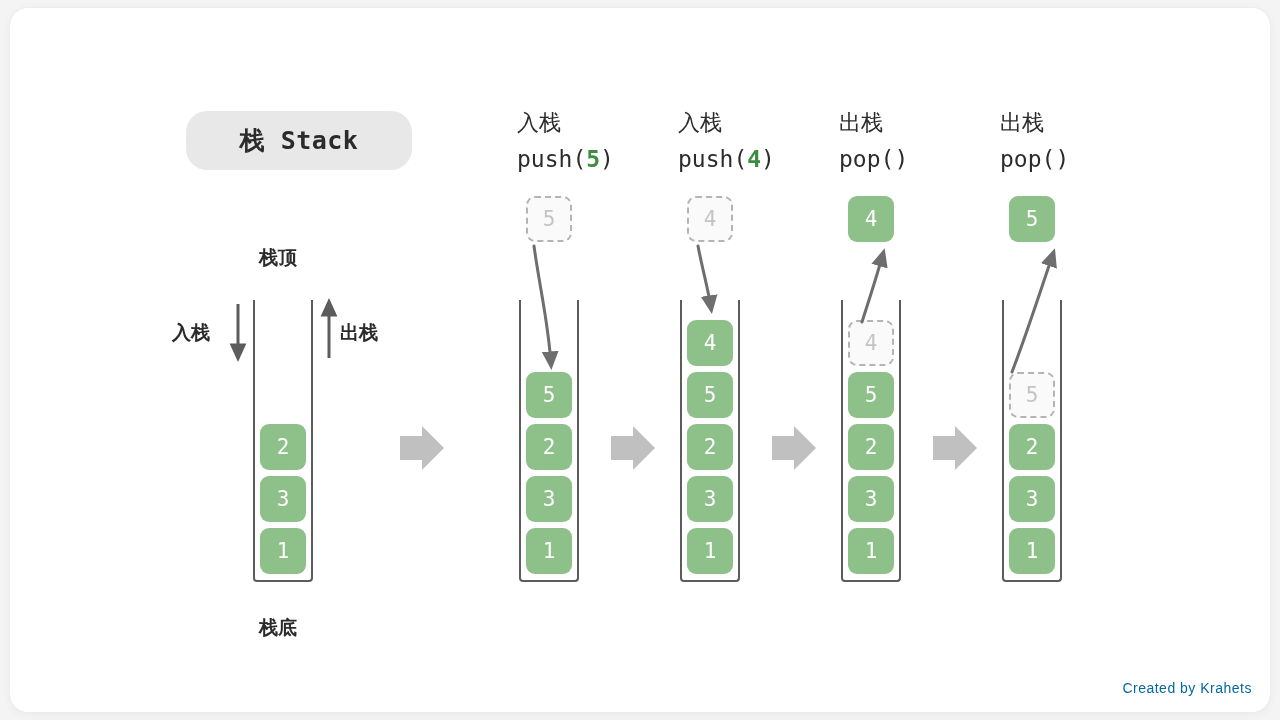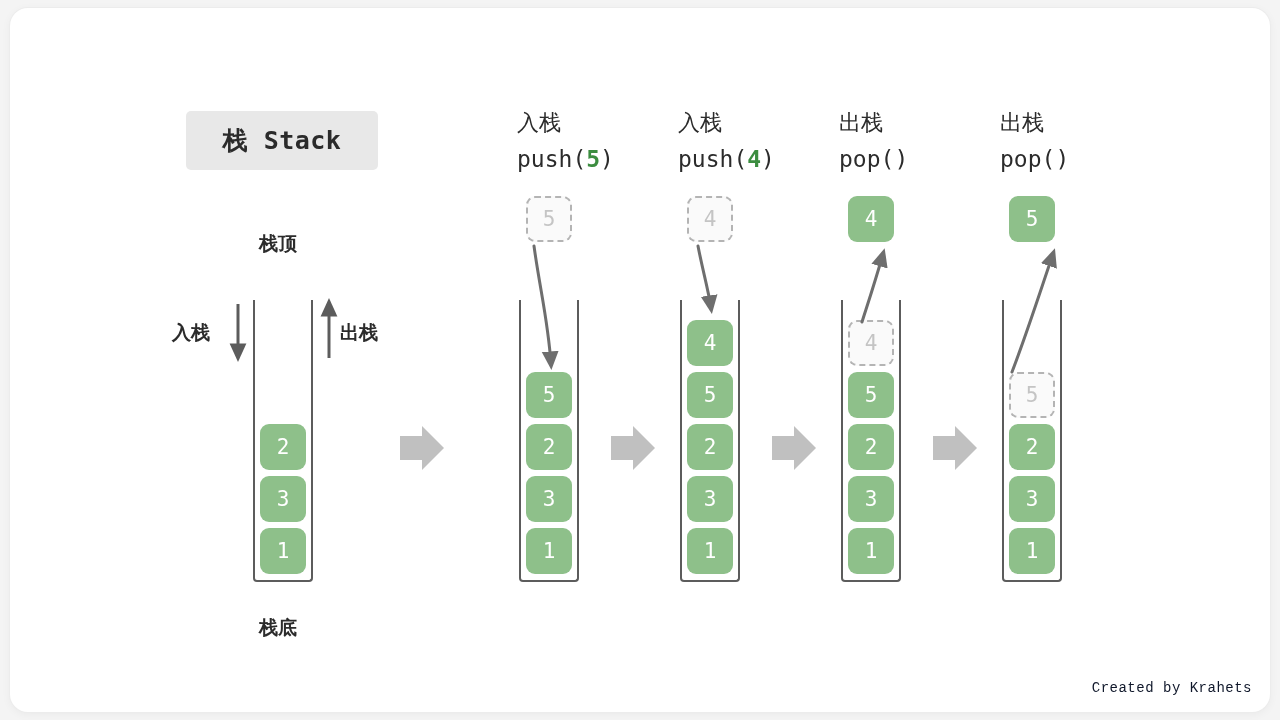--- a/index.html
+++ b/index.html
@@ -25,24 +25,24 @@
     height: 704px;
     background: #ffffff;
     border-radius: 18px;
     box-shadow: 0 0 0 1px #ececec, 0 2px 10px rgba(0,0,0,0.05);
   }
   
   .title-badge {
     position: absolute;
     left: 186px;
     top: 111px;
-    width: 192px;
+    width: 226px;
     height: 59px;
     background: #e8e8e8;
-    border-radius: 5px;
+    border-radius: 21px;
     display: flex;
     align-items: center;
     justify-content: center;
     font-family: "DejaVu Sans Mono", "Liberation Mono", monospace;
     font-size: 25px;
     font-weight: bold;
     color: #2b2b2b;
     letter-spacing: 0.5px;
   }
   
@@ -108,35 +108,35 @@
     left: 0;
     top: 0;
     width: 1280px;
     height: 720px;
     pointer-events: none;
   }
   .credit {
     position: absolute;
     right: 28px;
     bottom: 24px;
-    font-family: Liberation Mono, monospace;
+    font-family: Liberation Sans, sans-serif;
     font-size: 14px;
-    color: #0f172a;
+    color: #0369a1;
     letter-spacing: 0.5px;
   }
 </style>
 </head>
 <body>
 
 <div id="page">
   <div class="card"></div>
 
   <div class="title-badge">栈 Stack</div>
 
-  <div class="cn-label" style="left:259px; top:231px;">栈顶</div>
+  <div class="cn-label" style="left:259px; top:245px;">栈顶</div>
   <div class="cn-label" style="left:259px; top:615px;font-family:Liberation Mono, monospace;">栈底</div>
   <div class="cn-label" style="left:172px; top:320px;">入栈</div>
   <div class="cn-label" style="left:340px; top:320px;">出栈</div>
 
   <div class="stack-walls" style="left:253px; top:300px; width:60px; height:282px;"></div>
 
   <div id="cells-layer">
       <div class="cell solid" style="left: 260px; top: 528px;">1</div>
       <div class="cell solid" style="left: 260px; top: 476px;">3</div>
       <div class="cell solid" style="left: 260px; top: 424px;">2</div>

